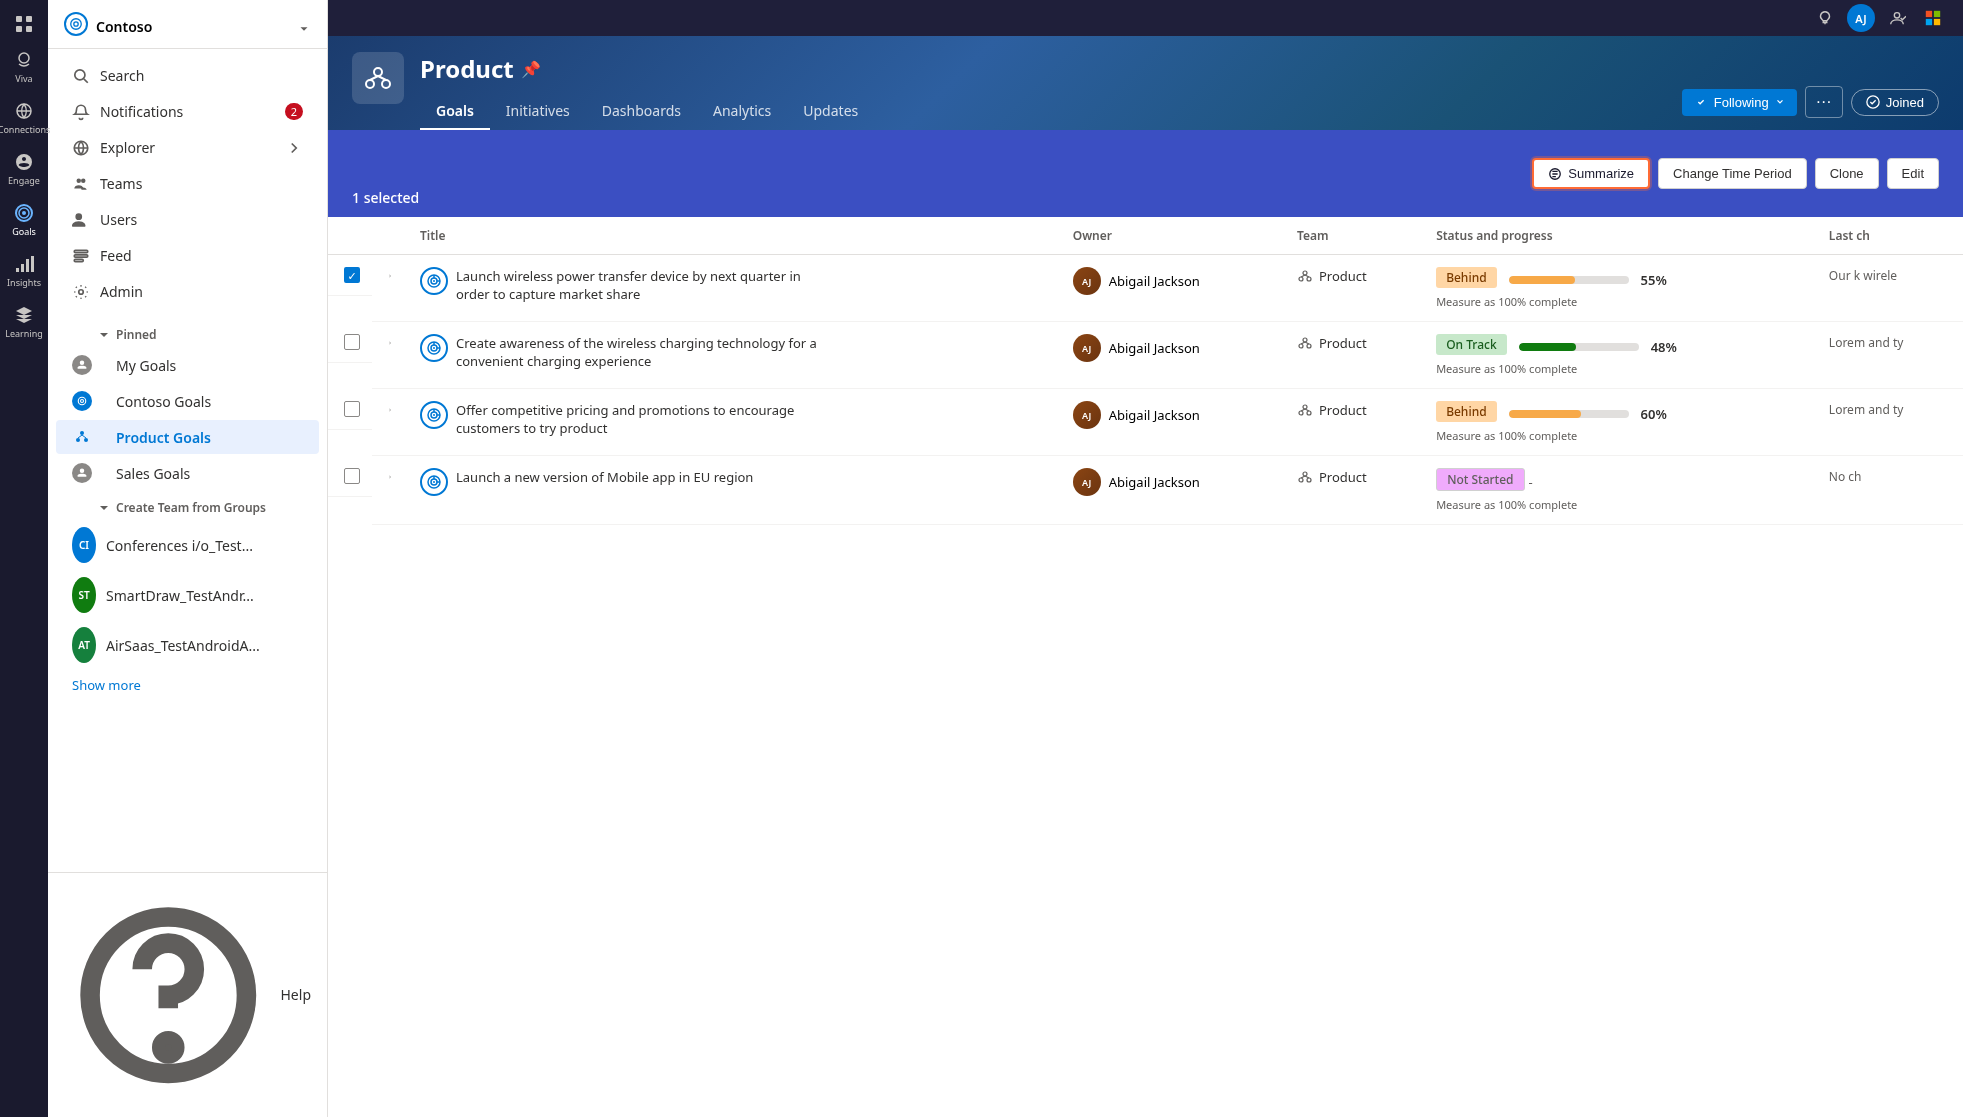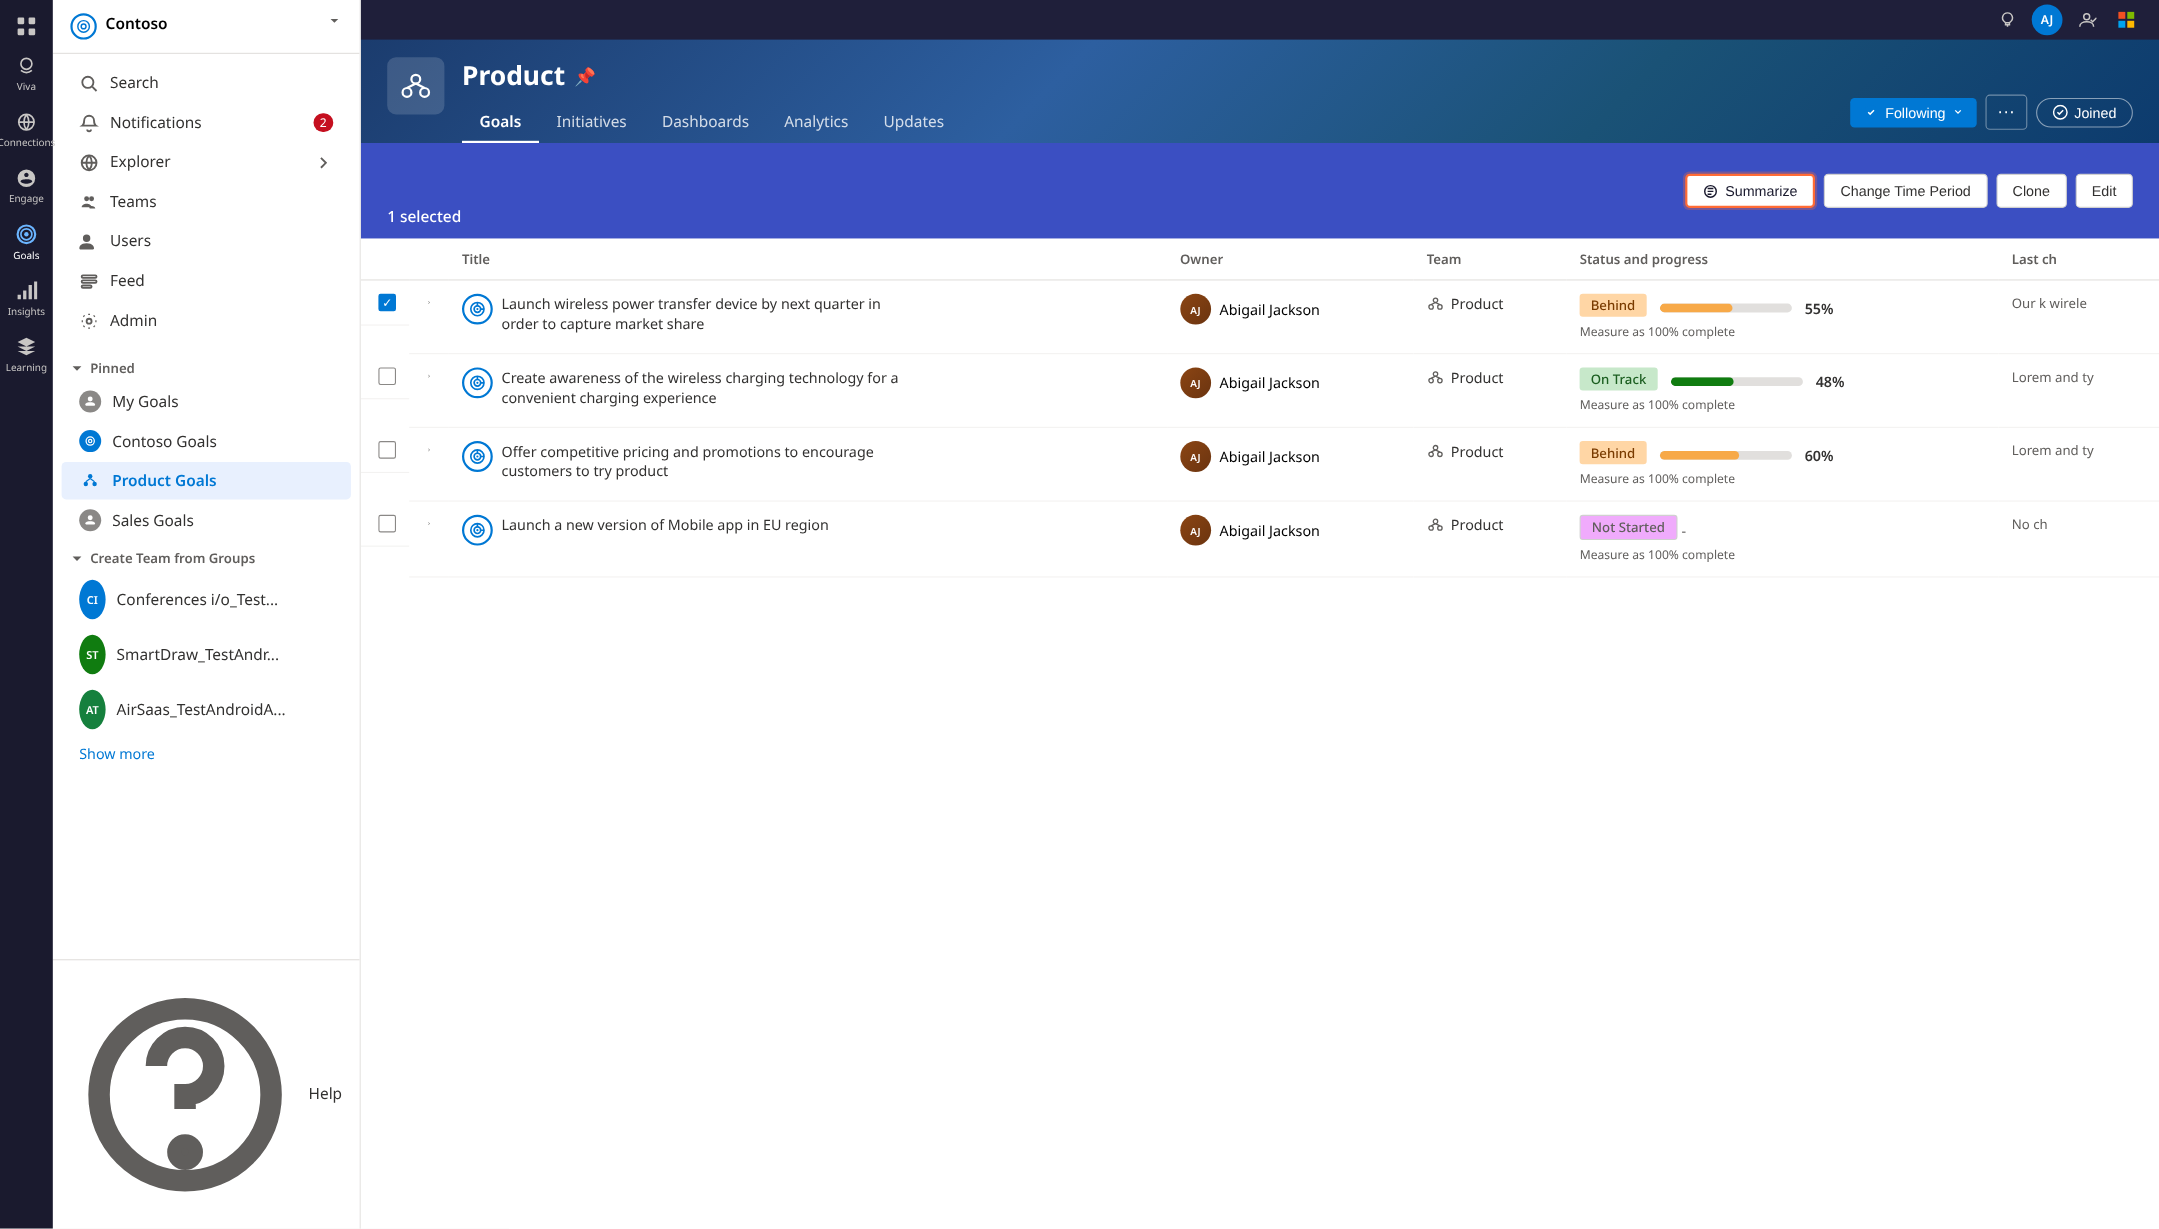--- a/index.html
+++ b/index.html
@@ -38,21 +38,21 @@
       width: 280px;
       background: #fff;
       border-right: 1px solid #e1dfdd;
       display: flex;
       flex-direction: column;
       flex-shrink: 0;
       overflow-y: auto;
     }
     .sidebar-header {
       display: flex;
-      align-items: flex-start;
+      align-items: flex-end;
       padding: 12px 16px;
       border-bottom: 1px solid #e1dfdd;
       gap: 8px;
       cursor: pointer;
     }
     .sidebar-header .org-icon {
       width: 24px; height: 24px;
       border: 2px solid #0078d4;
       border-radius: 50%;
       display: flex; align-items: center; justify-content: center;
@@ -85,29 +85,30 @@
 
     .section-label {
       font-size: 12px;
       font-weight: 600;
       color: #605e5c;
       padding: 8px 16px 4px;
       display: flex;
       align-items: center;
       gap: 6px;
       cursor: pointer;
+      margin-left: 34px;
     }
     .section-label svg { width: 12px; height: 12px; }
     .section-label .add-icon { margin-left: auto; cursor: pointer; color: #0078d4; }
 
     .pinned-item {
       display: flex;
       align-items: center;
       padding: 7px 16px;
-      gap: 10px;
+      gap: 24px;
       cursor: pointer;
       color: #323130;
       border-radius: 4px;
       margin: 1px 8px;
     }
     .pinned-item.active { background: #e8f0fe; color: #0078d4; font-weight: 600; }
     .pinned-item .item-icon { width: 20px; height: 20px; border-radius: 50%; flex-shrink: 0; display: flex; align-items: center; justify-content: center; font-size: 9px; color: white; }
 
     .group-item {
       display: flex;

